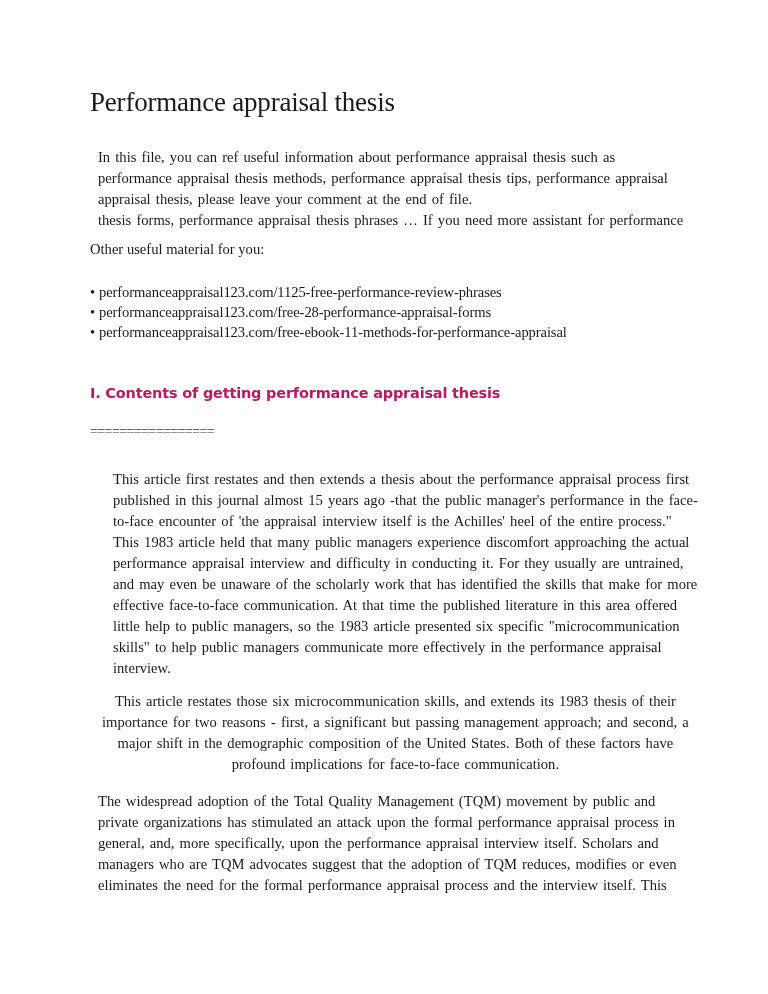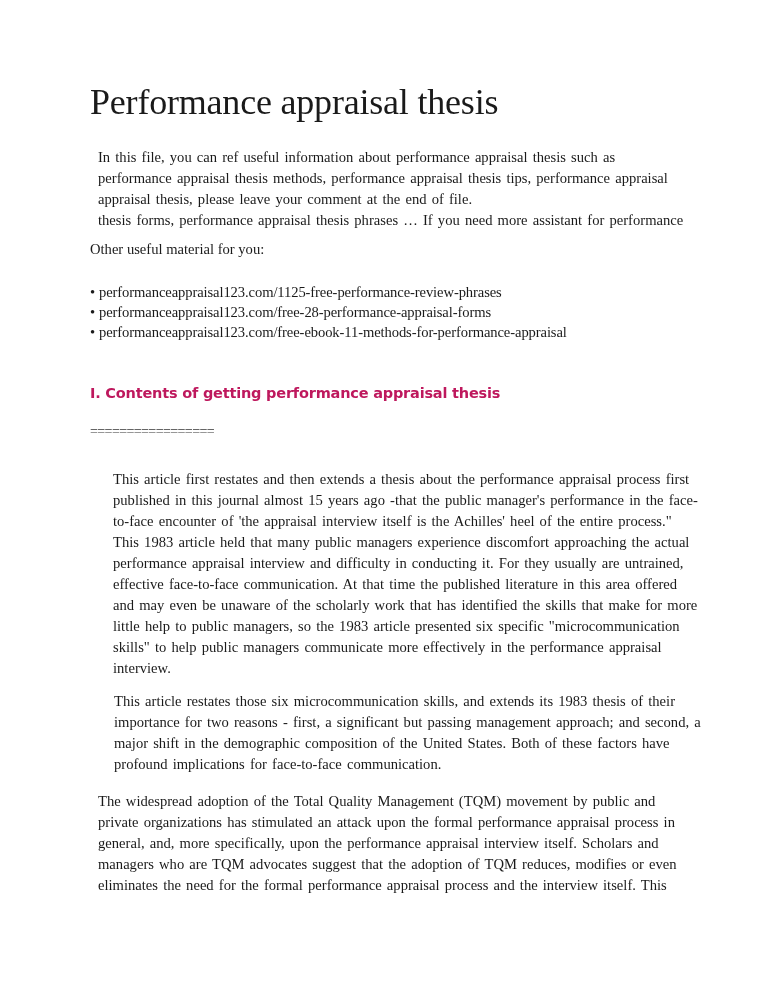--- a/index.html
+++ b/index.html
@@ -18,21 +18,21 @@
     .page {
       position: absolute;
       left: 90px;
       top: 0;
       width: 590px;
     }
     .title {
       position: absolute;
       top: 86px;
       left: 0;
-      font-size: 36px;
+      font-size: 27px;
       font-weight: normal;
       margin: 0;
       line-height: 32px;
       white-space: nowrap;
       letter-spacing: -0.2px;
     }
     .para {
       font-size: 14.6px;
       line-height: 21px;
       margin: 8px;
@@ -59,21 +59,21 @@
       font-weight: bold; font-size: 14.5px; line-height: 24px;
       color: #be185d; white-space: nowrap; margin: 0;
       letter-spacing: -0.2px;
     }
     #separator {
       position: absolute; top: 422px; left: 0;
       font-size: 14px; line-height: 20px; color: #333; white-space: nowrap;
       letter-spacing: -0.6px;
     }
     #p1 { position: absolute; top: 461px; left: 15px; }
-    #p2 { position: absolute; top: 683px; left: 16px; }
+    #p2 { position: absolute; top: 683px; left: 4px; text-align: center; }
     #p3 { position: absolute; top: 783px; left: 0; }
   </style>
 </head>
 <body>
 
 <div class="page">
 
   <h1 class="title">Performance appraisal thesis</h1>
 
   <p class="para" id="intro">
@@ -100,22 +100,22 @@
   <h2 id="section-heading">I. Contents of getting performance appraisal  thesis</h2>
 
   <div id="separator">=================</div>
 
   <p class="para" id="p1">
     <span class="line">This  article  first  restates and then  extends  a thesis  about the performance  appraisal  process first</span>
     <span class="line">published  in  this journal almost  15 years ago -that the public  manager's  performance  in the face-</span>
     <span class="line">to-face encounter  of 'the appraisal interview  itself  is the Achilles'  heel of the entire  process."</span>
     <span class="line">This  1983 article  held  that many public  managers  experience  discomfort  approaching  the actual</span>
     <span class="line">performance  appraisal  interview  and difficulty  in conducting  it. For they usually  are untrained,</span>
+    <span class="line">and may even be unaware of the scholarly  work that has identified  the skills  that make for more</span>
     <span class="line">effective  face-to-face communication.  At that time the published  literature  in this  area offered</span>
-    <span class="line">and may even be unaware of the scholarly  work that has identified  the skills  that make for more</span>
     <span class="line">little  help  to public  managers,  so the 1983 article  presented six specific  "microcommunication</span>
     <span class="line">skills"  to help public  managers  communicate  more effectively  in the performance  appraisal</span>
     <span class="line">interview.</span>
   </p>
 
   <p class="para" id="p2">
     <span class="line">This  article  restates those  six  microcommunication  skills,  and extends  its 1983 thesis of their</span>
     <span class="line">importance  for two reasons - first,  a significant  but passing  management  approach; and second, a</span>
     <span class="line">major shift  in the demographic  composition  of the United  States. Both of these factors have</span>
     <span class="line">profound  implications  for face-to-face  communication.</span>

